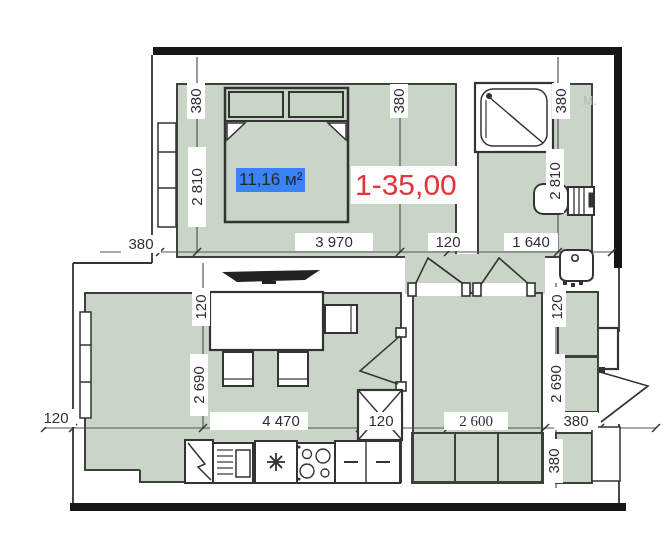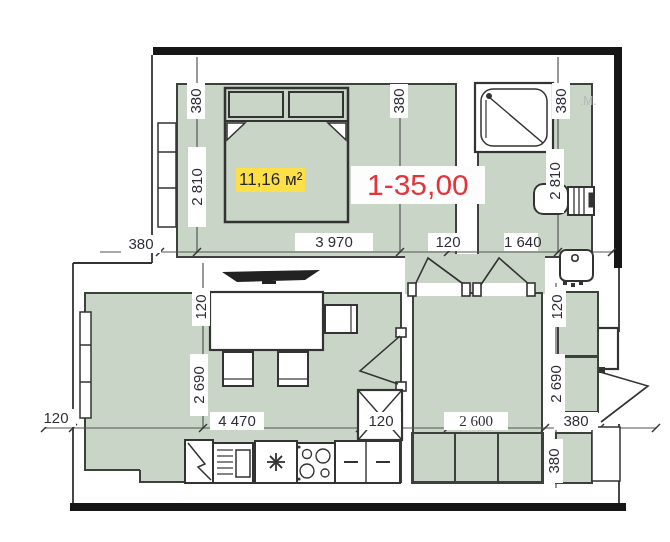--- a/index.html
+++ b/index.html
@@ -3,24 +3,24 @@
 <meta charset="utf-8">
 <style>
   html,body{margin:0;padding:0;background:#fff;}
   #canvas{position:relative;width:670px;height:542px;background:#ffffff;overflow:hidden;
           font-family:"Liberation Sans",sans-serif;}
   .room{position:absolute;background:#c9d6c7;border:2px solid #3c413c;box-sizing:border-box;}
   .patch{position:absolute;background:#c9d6c7;}
   .chip{position:absolute;background:#ffffff;color:#2e2e38;font-size:15px;line-height:18px;
         text-align:center;white-space:nowrap;z-index:30;}
   .vchip{transform:rotate(-90deg);}
-  .area-label{position:absolute;background:#fde047;color:#26262b;font-size:17px;line-height:24px;
+  .area-label{position:absolute;background:#3b82f6;color:#26262b;font-size:17px;line-height:24px;
         text-align:right;white-space:nowrap;z-index:30;padding:0 3px;}
   .unit-label{position:absolute;background:#fdfdfd;color:#e4333a;font-size:30px;line-height:38px;
-        text-align:center;white-space:nowrap;z-index:40;padding:0 16px;}
+        text-align:center;white-space:nowrap;z-index:40;padding:0 4px;}
   .watermark{position:absolute;color:#b9b9b9;font-size:12px;z-index:25;}
   svg{position:absolute;left:0;top:0;z-index:20;}
 </style>
 </head>
 <body>
 
 <div id="canvas">
 
   <div class="room" style="left:176px;top:83px;width:281px;height:175px;"></div>
   <div class="room" style="left:477px;top:83px;width:116px;height:175px;"></div>
@@ -217,23 +217,23 @@
       <rect x="558" y="292" width="40" height="64"></rect>
       <rect x="558" y="357" width="40" height="55"></rect>
       <rect x="556" y="433" width="36" height="50"></rect>
     </g>
     <rect x="592" y="427" width="28" height="54" fill="#ffffff" stroke="#333" stroke-width="1.5"></rect>
   </svg>
 
   <div class="chip" style="left:121px;top:235px;width:40px;">380</div>
   <div class="chip" style="left:295px;top:233px;width:78px;">3 970</div>
   <div class="chip" style="left:428px;top:233px;width:40px;">120</div>
-  <div class="chip" style="left:504px;top:233px;width:34px;">1 640</div>
+  <div class="chip" style="left:504px;top:233px;width:54px;">1 640</div>
   <div class="chip" style="left:36px;top:409px;width:40px;">120</div>
-  <div class="chip" style="left:210px;top:412px;width:54px;">4 470</div>
+  <div class="chip" style="left:210px;top:412px;width:54px;padding-left:44px;">4 470</div>
   <div class="chip" style="left:361px;top:412px;width:40px;">120</div>
   <div class="chip" style="left:444px;top:412px;width:64px;font-family:Liberation Serif, serif;">2 600</div>
   <div class="chip" style="left:554px;top:412px;width:44px;">380</div>
 
   <div class="chip vchip" style="left:178px;top:92px;width:36px;">380</div>
   <div class="chip vchip" style="left:157px;top:178px;width:80px;">2 810</div>
   <div class="chip vchip" style="left:382px;top:92px;width:34px;">380</div>
   <div class="chip vchip" style="left:543px;top:92px;width:36px;">380</div>
   <div class="chip vchip" style="left:523px;top:172px;width:64px;">2 810</div>
   <div class="chip vchip" style="left:182px;top:298px;width:38px;">120</div>

